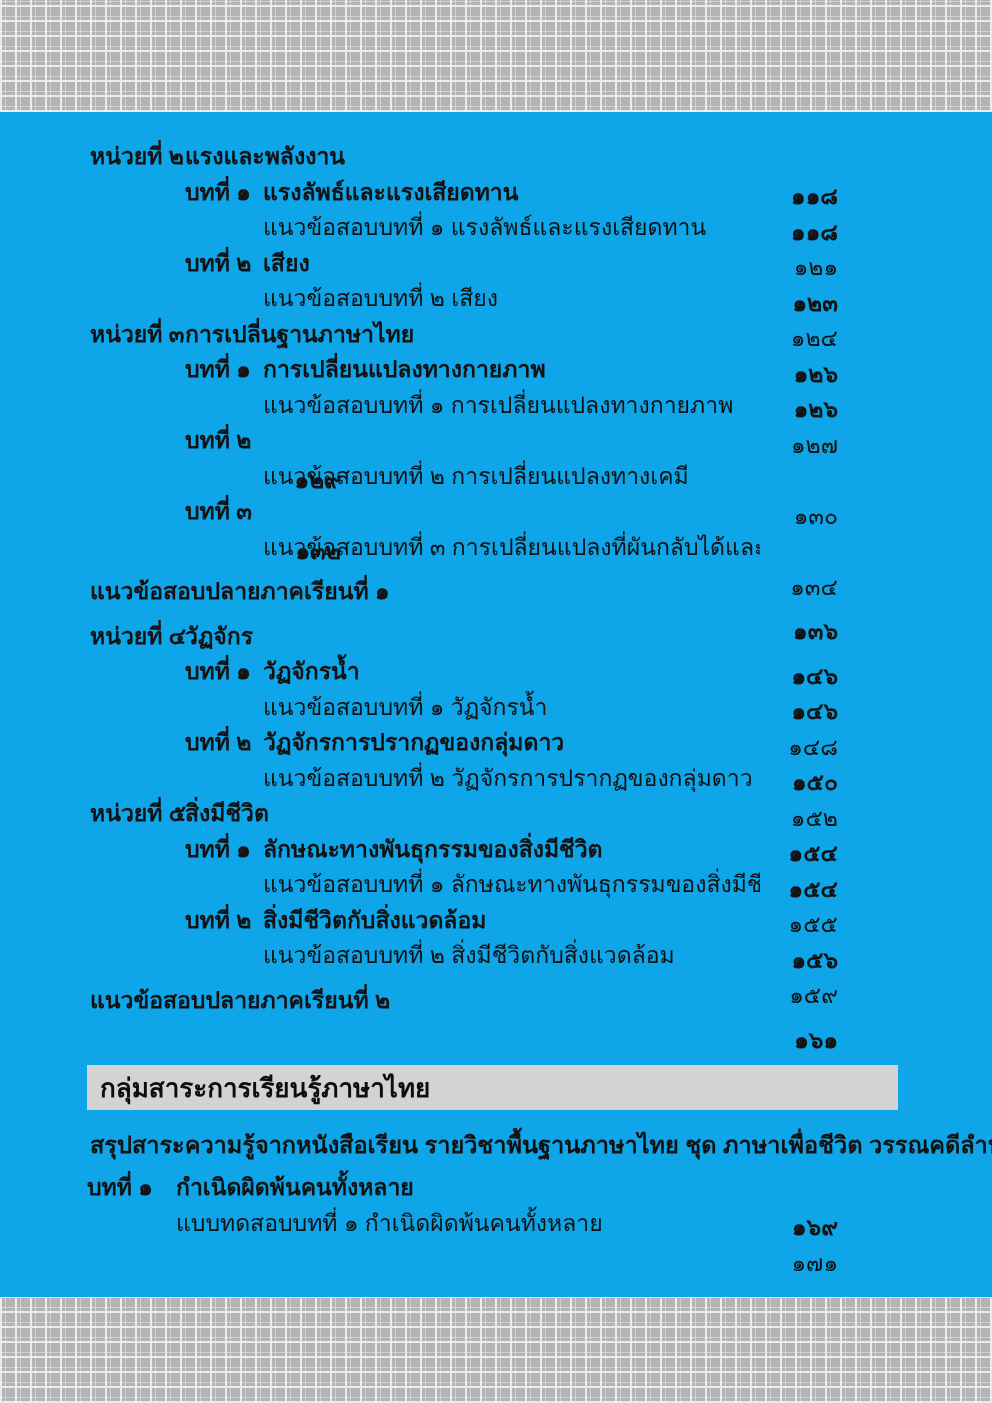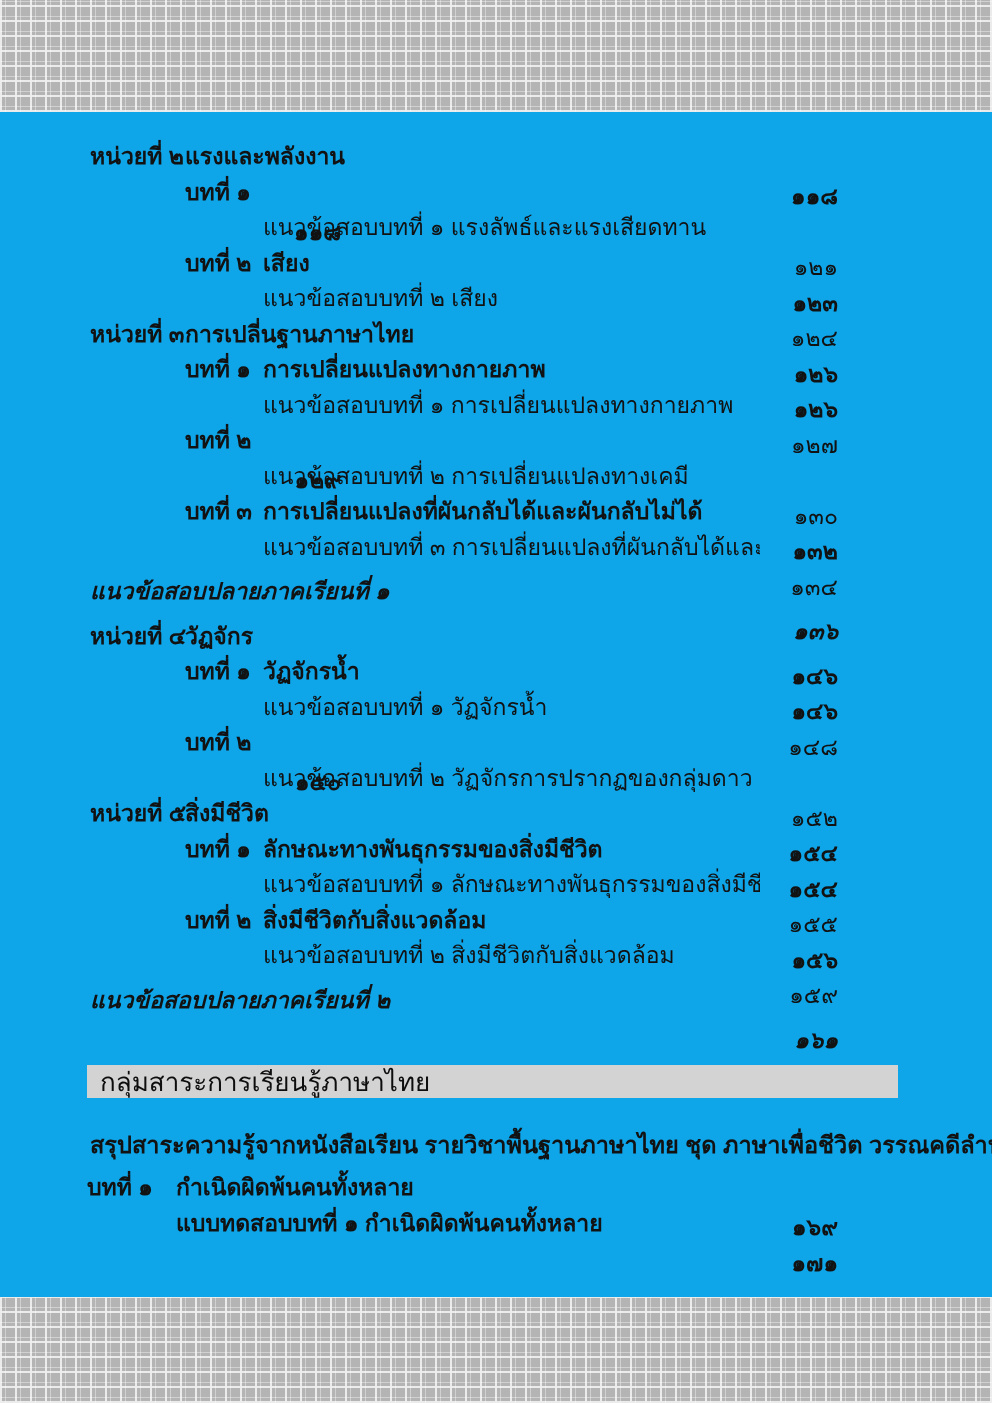--- a/index.html
+++ b/index.html
@@ -22,51 +22,52 @@
   .toc { position:absolute; top:139px; left:90px; right:154px; }
   .row { display:flex; height:35.5px; line-height:35.5px; font-size:23px; white-space:nowrap; }
   .row .label { flex:none; font-weight:bold; }
   .row .title { flex:1; overflow:hidden; }
   .row .page-num { flex:none; width:78px; text-align:right;margin-top:40px; }
   .row.bold .title, .row.bold .page-num, .row.bold { font-weight:bold; }
   .row.unit .label { width:95px; }
   .row.chapter { padding-left:95px; }
   .row.chapter .label { width:78px; }
   .row.exam { padding-left:173px; font-weight:normal; }
-  .row.final { font-weight:bold; margin-top:9px;font-style:italic; }
+  .row.final { font-weight:bold; margin-top:9px; }
   .row.final + .row { margin-top:9px; }
 
   .thai-header-bar {
-    position:absolute; top:1065px; left:87px; width:811px; height:33px;
+    position:absolute; top:1065px; left:87px; width:811px; height:45px;
     background:#d3d3d3; display:flex; align-items:center;
     padding-left:13px; box-sizing:border-box;
-    font-size:26px; font-weight:normal; color:#0d0d0d;
+    font-size:26px; font-weight:bold; color:#0d0d0d;
   }
   .thai-subtitle {
     position:absolute; top:1129px; left:90px; right:80px;
     font-size:23.5px; font-weight:bold; line-height:32px; white-space:nowrap;
   }
   .thai-list { position:absolute; top:1170px; left:87px; right:154px; }
   .thai-list .chapter1 .label { width:89px; }
-  .thai-list .exam1 { padding-left:89px; font-weight:bold; }
+  .thai-list .exam1 { padding-left:89px; font-weight:normal; }
 </style>
 </head>
 <body>
 
 <div class="page">
   <div class="band top"></div>
 
   <div class="toc" id="toc-list">
       <div class="row unit bold">
     <span class="label">หน่วยที่ ๒</span>
     <span class="title">แรงและพลังงาน</span>
     <span class="page-num">๑๑๘</span>
   </div>
       <div class="row chapter bold">
     <span class="label">บทที่ ๑</span>
+    <span class="title">แรงลัพธ์และแรงเสียดทาน</span>
     <span class="page-num">๑๑๘</span>
   </div>
       <div class="row exam">
 
     <span class="title">แนวข้อสอบบทที่ ๑ แรงลัพธ์และแรงเสียดทาน</span>
     <span class="page-num">๑๒๑</span>
   </div>
       <div class="row chapter bold">
     <span class="label">บทที่ ๒</span>
     <span class="title">เสียง</span>
@@ -96,21 +97,20 @@
     <span class="label">บทที่ ๒</span>
     <span class="page-num">๑๒๙</span>
   </div>
       <div class="row exam">
 
     <span class="title">แนวข้อสอบบทที่ ๒ การเปลี่ยนแปลงทางเคมี</span>
     <span class="page-num">๑๓๐</span>
   </div>
       <div class="row chapter bold">
     <span class="label">บทที่ ๓</span>
-    <span class="title">การเปลี่ยนแปลงที่ผันกลับได้และผันกลับไม่ได้</span>
     <span class="page-num">๑๓๒</span>
   </div>
       <div class="row exam">
 
     <span class="title">แนวข้อสอบบทที่ ๓ การเปลี่ยนแปลงที่ผันกลับได้และผันกลับไม่ได้</span>
     <span class="page-num">๑๓๔</span>
   </div>
       <div class="row final bold">
 
     <span class="title">แนวข้อสอบปลายภาคเรียนที่ ๑</span>
@@ -126,20 +126,21 @@
     <span class="title">วัฏจักรน้ำ</span>
     <span class="page-num">๑๔๖</span>
   </div>
       <div class="row exam">
 
     <span class="title">แนวข้อสอบบทที่ ๑ วัฏจักรน้ำ</span>
     <span class="page-num">๑๔๘</span>
   </div>
       <div class="row chapter bold">
     <span class="label">บทที่ ๒</span>
+    <span class="title">วัฏจักรการปรากฏของกลุ่มดาว</span>
     <span class="page-num">๑๕๐</span>
   </div>
       <div class="row exam">
 
     <span class="title">แนวข้อสอบบทที่ ๒ วัฏจักรการปรากฏของกลุ่มดาว</span>
     <span class="page-num">๑๕๒</span>
   </div>
       <div class="row unit bold">
     <span class="label">หน่วยที่ ๕</span>
     <span class="title">สิ่งมีชีวิต</span>

